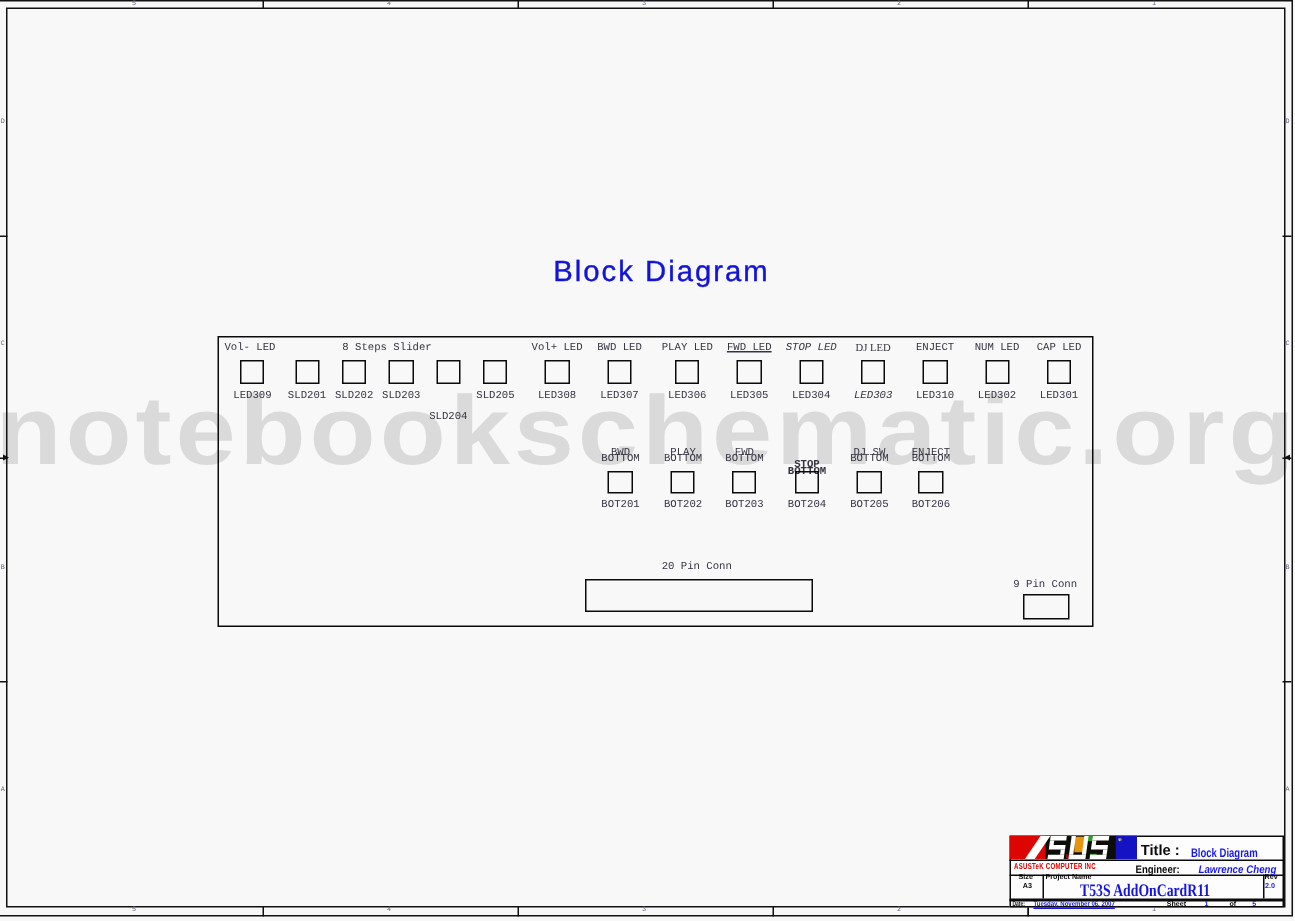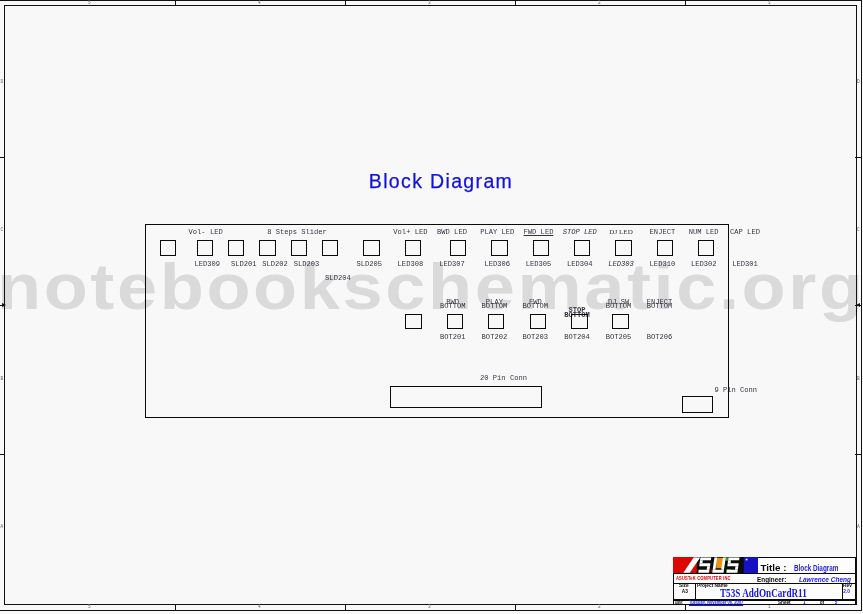--- a/index.html
+++ b/index.html
@@ -1,20 +1,20 @@
 <!DOCTYPE html>
 <html><head>
 <meta charset="utf-8">
 <style>
   html,body{margin:0;padding:0;}
   body{width:863px;height:614px;background:#f8f8f8;position:relative;overflow:hidden;
        font-family:"Liberation Mono",monospace;}
   .abs{position:absolute;box-sizing:border-box;}
   .lbl{position:absolute;font-family:"Liberation Mono",monospace;font-size:7.1px;
-       color:#343440;white-space:pre;line-height:5px;margin-left:39px;}
+       color:#343440;white-space:pre;line-height:5px;}
   .ctr{transform:translateX(-50%);text-align:center;}
   .box{position:absolute;box-sizing:border-box;border:1.4px solid #0a0a0a;background:transparent;}
   .zl{position:absolute;font-family:"Liberation Mono",monospace;font-size:4.5px;color:#667;line-height:4.5px;}
 </style>
 </head>
 <body>
 
 <div class="abs" style="left:-3px;top:254px;transform-origin:0 0;transform:scaleX(1.11);font-family:'Liberation Sans',sans-serif;font-weight:bold;font-size:65px;color:#dadada;letter-spacing:2.35px;line-height:65px;white-space:nowrap;">notebookschematic.org</div>
 
 <div class="abs" style="left:-2px;top:0px;width:863.5px;height:610.9px;border:1.2px solid #111;"></div>

